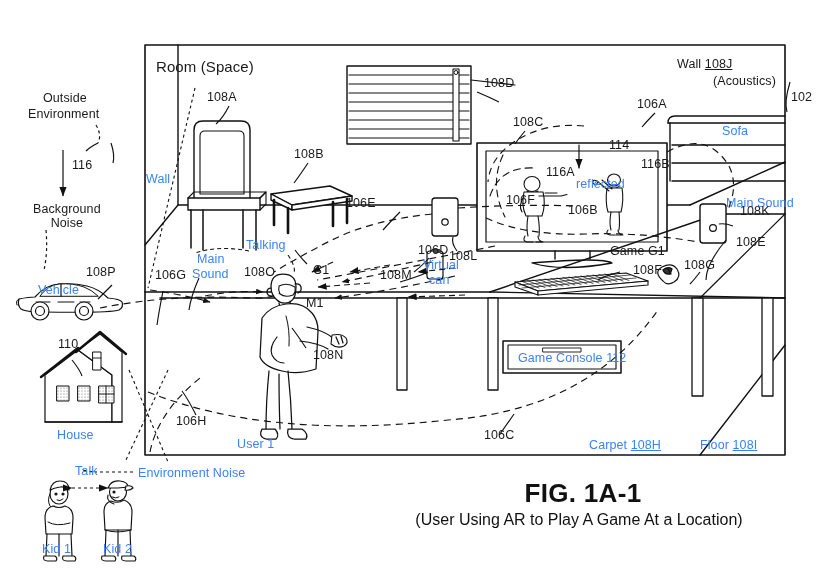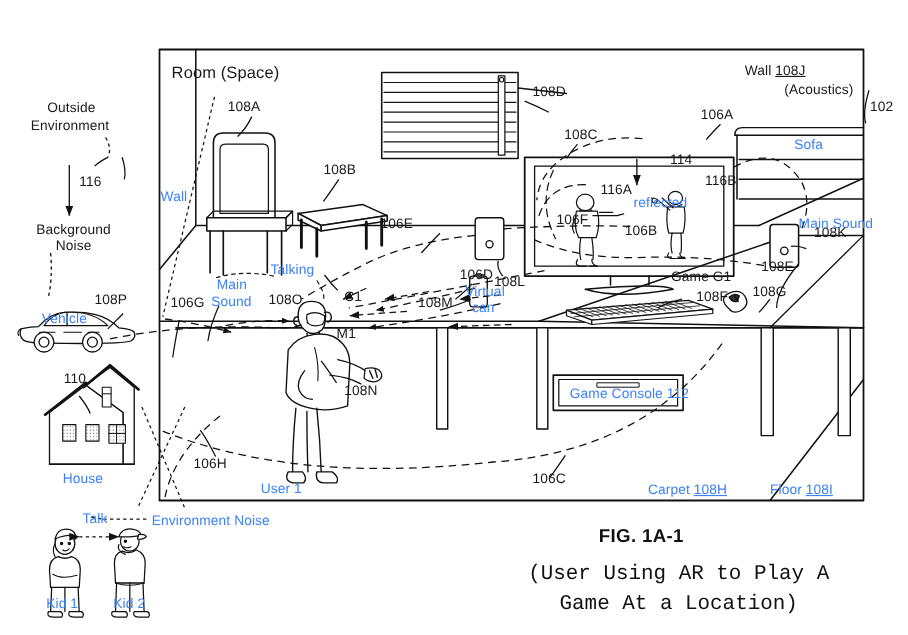--- a/index.html
+++ b/index.html
@@ -3,23 +3,23 @@
 <meta charset="utf-8">
 <style>
   html,body{margin:0;padding:0;background:#ffffff;}
   body{width:825px;height:577px;position:relative;overflow:hidden;
        font-family:"Liberation Sans", sans-serif;color:#111;}
   #fig{position:absolute;left:0;top:0;width:825px;height:577px;}
   .lbl{position:absolute;font-family:"Liberation Sans",sans-serif;font-size:12.5px;
        color:#1a1a1a;white-space:pre;line-height:1.15;letter-spacing:.1px;}
   .u{text-decoration:underline;}
   .capmain{position:absolute;left:583px;top:478px;transform:translateX(-50%);
-           font-size:17px;font-weight:bold;letter-spacing:.3px;}
-  .capsub{position:absolute;left:617px;top:508px;transform:translateX(-50%);
-          font-size:19px;text-align:center;line-height:1.45;width:330px;font-family:Liberation Mono, monospace;}
+           font-size:26px;font-weight:bold;letter-spacing:.3px;}
+  .capsub{position:absolute;left:579px;top:508px;transform:translateX(-50%);
+          font-size:16px;text-align:center;line-height:1.45;width:330px;}
   .gray{color:#3b82f6;}
 </style>
 </head>
 <body>
 
 <svg id="fig" viewBox="0 0 825 577" xmlns="http://www.w3.org/2000/svg">
   <defs>
     <marker id="ah" markerWidth="9" markerHeight="9" refX="7.5" refY="3" orient="auto">
       <path d="M0,0 L8,3 L0,6 Z" fill="#111"></path>
     </marker>
@@ -363,21 +363,21 @@
 
 <div class="lbl" style="left:346px;top:196px;">106E</div>
 <div class="lbl" style="left:418px;top:243px;">106D</div>
 <div class="lbl" style="left:449px;top:249px;">108L</div>
 <div class="lbl" style="left:380px;top:268px;">108M</div>
 <div class="lbl gray" style="left:423px;top:258px;">Virtual</div>
 <div class="lbl gray" style="left:429px;top:273px;">can</div>
 
 <div class="lbl gray" style="left:726px;top:196px;">Main Sound</div>
 <div class="lbl" style="left:740px;top:204px;">108K</div>
-<div class="lbl" style="left:692px;top:235px;">108E</div>
+<div class="lbl" style="left:736px;top:235px;">108E</div>
 <div class="lbl" style="left:633px;top:263px;">108F</div>
 <div class="lbl" style="left:684px;top:258px;">108G</div>
 
 <div class="lbl gray" style="left:197px;top:252px;">Main</div>
 <div class="lbl gray" style="left:192px;top:267px;">Sound</div>
 <div class="lbl gray" style="left:246px;top:238px;">Talking</div>
 <div class="lbl" style="left:244px;top:265px;">108O</div>
 <div class="lbl" style="left:313px;top:263px;">C1</div>
 <div class="lbl" style="left:306px;top:296px;">M1</div>
 <div class="lbl" style="left:313px;top:348px;">108N</div>

